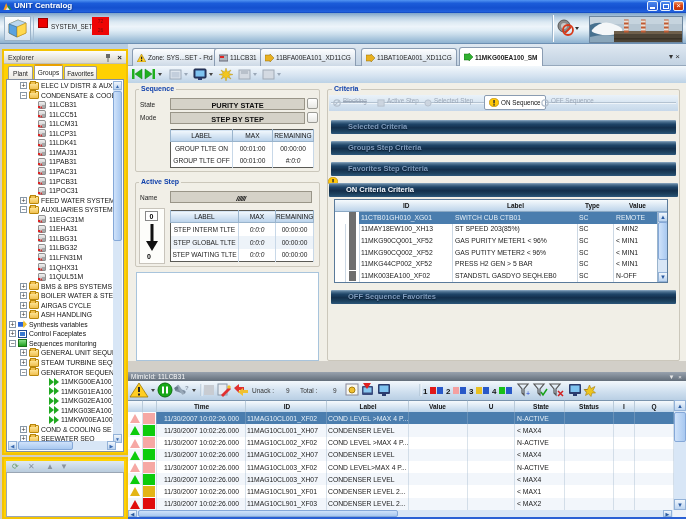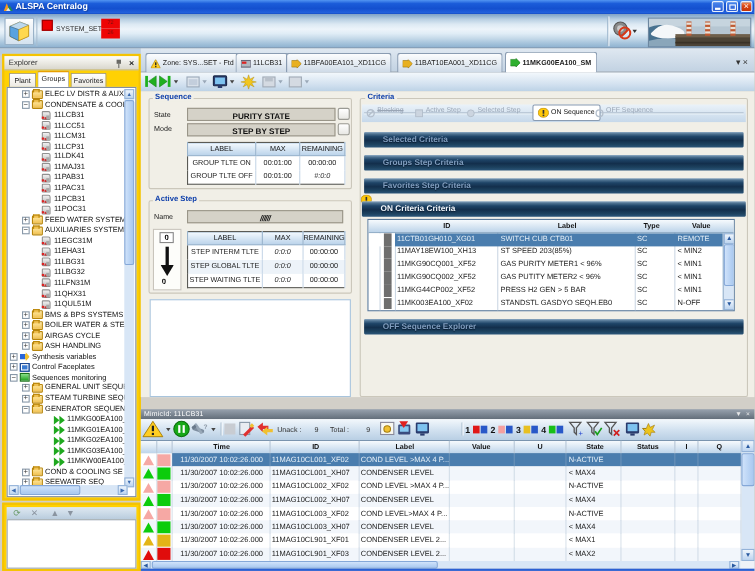--- a/index.html
+++ b/index.html
@@ -141,21 +141,21 @@
 #bluestrip{position:absolute;left:128px;top:517px;width:558px;height:2px;background:#2a60d4}
 #leftgap{position:absolute;left:0;top:44px;width:128px;height:6px;background:#b9cde2}
 </style></head><body>
 
 <div id="titlebar">
   <svg class="ticon" viewBox="0 0 10 10">
       <polygon points="3.5,1 6.5,9 0.5,9" fill="#f59a1c"></polygon>
       <polygon points="6.5,3 9.5,9 3.5,9" fill="#1d8a50"></polygon>
       <polygon points="5,5.5 7.5,9 2.8,9" fill="#e8e8e8"></polygon>
     </svg>
-  <span class="ttitle">ALSPA Centralog</span>
+  <span class="ttitle">UNIT Centralog</span>
   <div class="wbtn" id="bmin">
       <span style="position:absolute;left:2px;bottom:1px;width:5px;height:2px;background:#fff"></span>
     </div>
   <div class="wbtn" id="bmax">
       <span style="position:absolute;left:2px;top:2px;width:6px;height:5px;border:1px solid #fff"></span>
     </div>
   <div class="wbtn" id="bclose">×</div>
 </div>
 
 <div id="toolbar">
@@ -667,21 +667,21 @@
         <span class="cc ctyp">SC</span>
         <span class="cc cval">N-OFF</span>
       </div>
   </div>
   <div id="critvs">
       <div class="up">▲</div>
       <div style="position:absolute;left:0;top:10px;width:10px;height:38px;background:linear-gradient(90deg,#cfe2fa,#a8c8f0);border:1px solid #85a8d8;border-radius:2px"></div>
       <div class="dn">▼</div>
     </div>
 </div>
-<div class="cbar" style="top:290px">OFF Sequence Explorer</div>
+<div class="cbar" style="top:290px">OFF Sequence Favorites</div>
 
 <div id="mimicbar">MimicId: 11LCB31<span class="r" style="font-size:6px;top:2px">▼&nbsp;&nbsp;×</span></div>
 <div id="alarmbar">
   <svg width="558" height="19" viewBox="0 0 558 19">
     <polygon points="11,2 20,16 2,16" fill="#ffce22" stroke="#a07800" stroke-width="0.8"></polygon>
     <rect x="10" y="6" width="2" height="5" fill="#222"></rect>
       <rect x="10" y="12.5" width="2" height="2" fill="#222"></rect>
     <polygon points="23,8 27,8 25,11" fill="#444"></polygon>
     <line x1="73" y1="3" x2="73" y2="15" stroke="#a8bccc"></line>
       <line x1="74" y1="3" x2="74" y2="15" stroke="#f4f8fc"></line>

